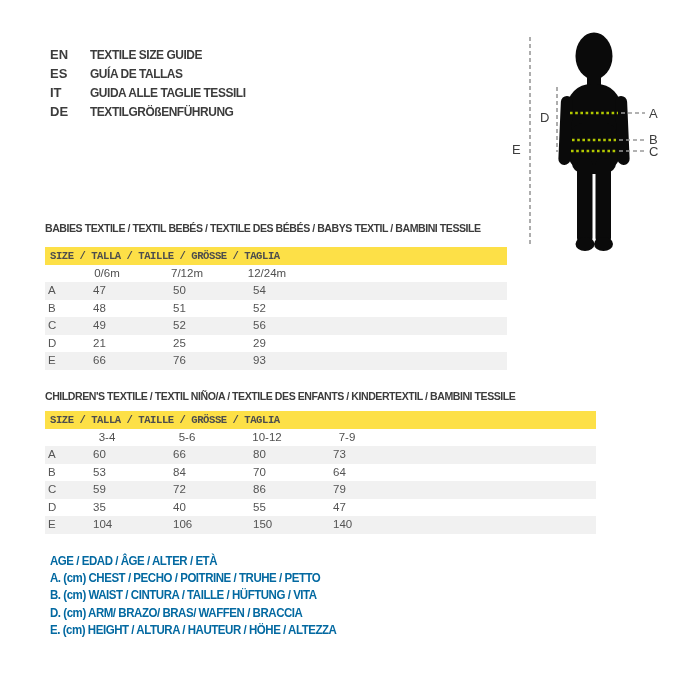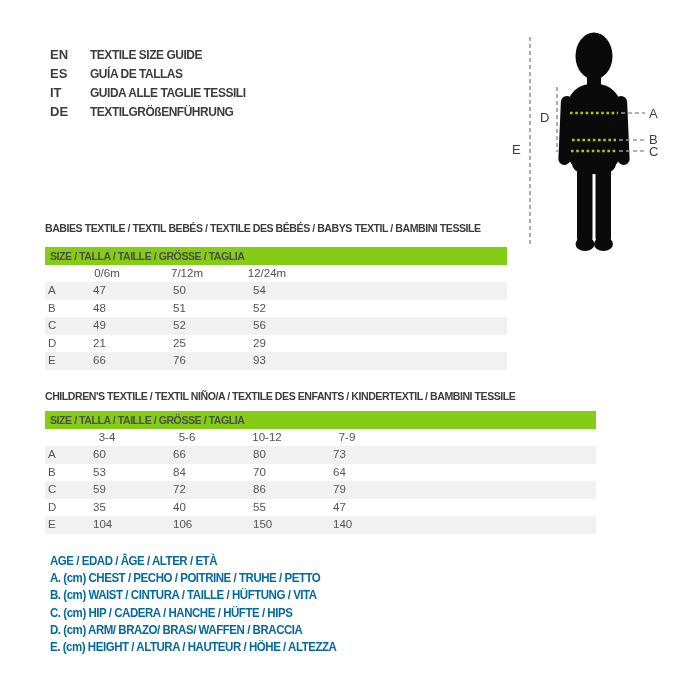--- a/index.html
+++ b/index.html
@@ -13,21 +13,21 @@
   
   .lang-list{position:absolute;left:50px;top:45px;}
   .lang-row{display:flex;height:19px;line-height:19px;font-size:13px;font-weight:700;color:#3c3c3c;}
   .lang-code{width:40px;flex:none;}
 
   
   .sec-title{position:absolute;left:45px;font-size:11.5px;font-weight:700;color:#3c3c3c;line-height:15px;text-align:center;}
 
   
   .size-table{position:absolute;left:45px;font-size:11.5px;color:#545454;}
-  .tbar{height:18px;line-height:18px;background:#84cc16;color:#4d4d4d;font-weight:700;padding-left:5px;overflow:hidden;}
+  .tbar{height:18px;line-height:18px;background:#fde047;color:#4d4d4d;font-weight:700;padding-left:5px;overflow:hidden;font-family:Liberation Mono, monospace;}
   .thead,.trow{display:flex;}
   .thead{height:17px;line-height:17px;}
   .trow{height:17.5px;line-height:17.5px;}
   .trow.alt{background:#f1f1f1;}
   .c-label{width:22px;flex:none;padding-left:3px;box-sizing:border-box;color:#555;}
   .c-head{width:80px;flex:none;text-align:center;color:#4f4f4f;}
   .c-val{width:80px;flex:none;padding-left:26px;box-sizing:border-box;}
   .c-fill{flex:1;}
 
   
@@ -205,18 +205,17 @@
       <span class="c-val">150</span>
       <span class="c-val">140</span>
       <span class="c-fill"></span>
     </div>
   </div>
 
   <div class="legend">
     <div class="legend-line"><span class="cond">AGE / EDAD / ÂGE / ALTER / ETÀ</span></div>
     <div class="legend-line"><span class="cond">A. (cm) CHEST / PECHO / POITRINE / TRUHE / PETTO</span></div>
     <div class="legend-line"><span class="cond">B. (cm) WAIST / CINTURA / TAILLE / HÜFTUNG / VITA</span></div>
-    <div class="legend-line"><span class="cond">C. (cm) HIP / CADERA / HANCHE / HÜFTE / HIPS</span></div>
     <div class="legend-line"><span class="cond">D. (cm) ARM/ BRAZO/ BRAS/ WAFFEN / BRACCIA</span></div>
     <div class="legend-line"><span class="cond">E. (cm) HEIGHT / ALTURA / HAUTEUR / HÖHE / ALTEZZA</span></div>
   </div>
 
 </div>
 
 </body></html>

